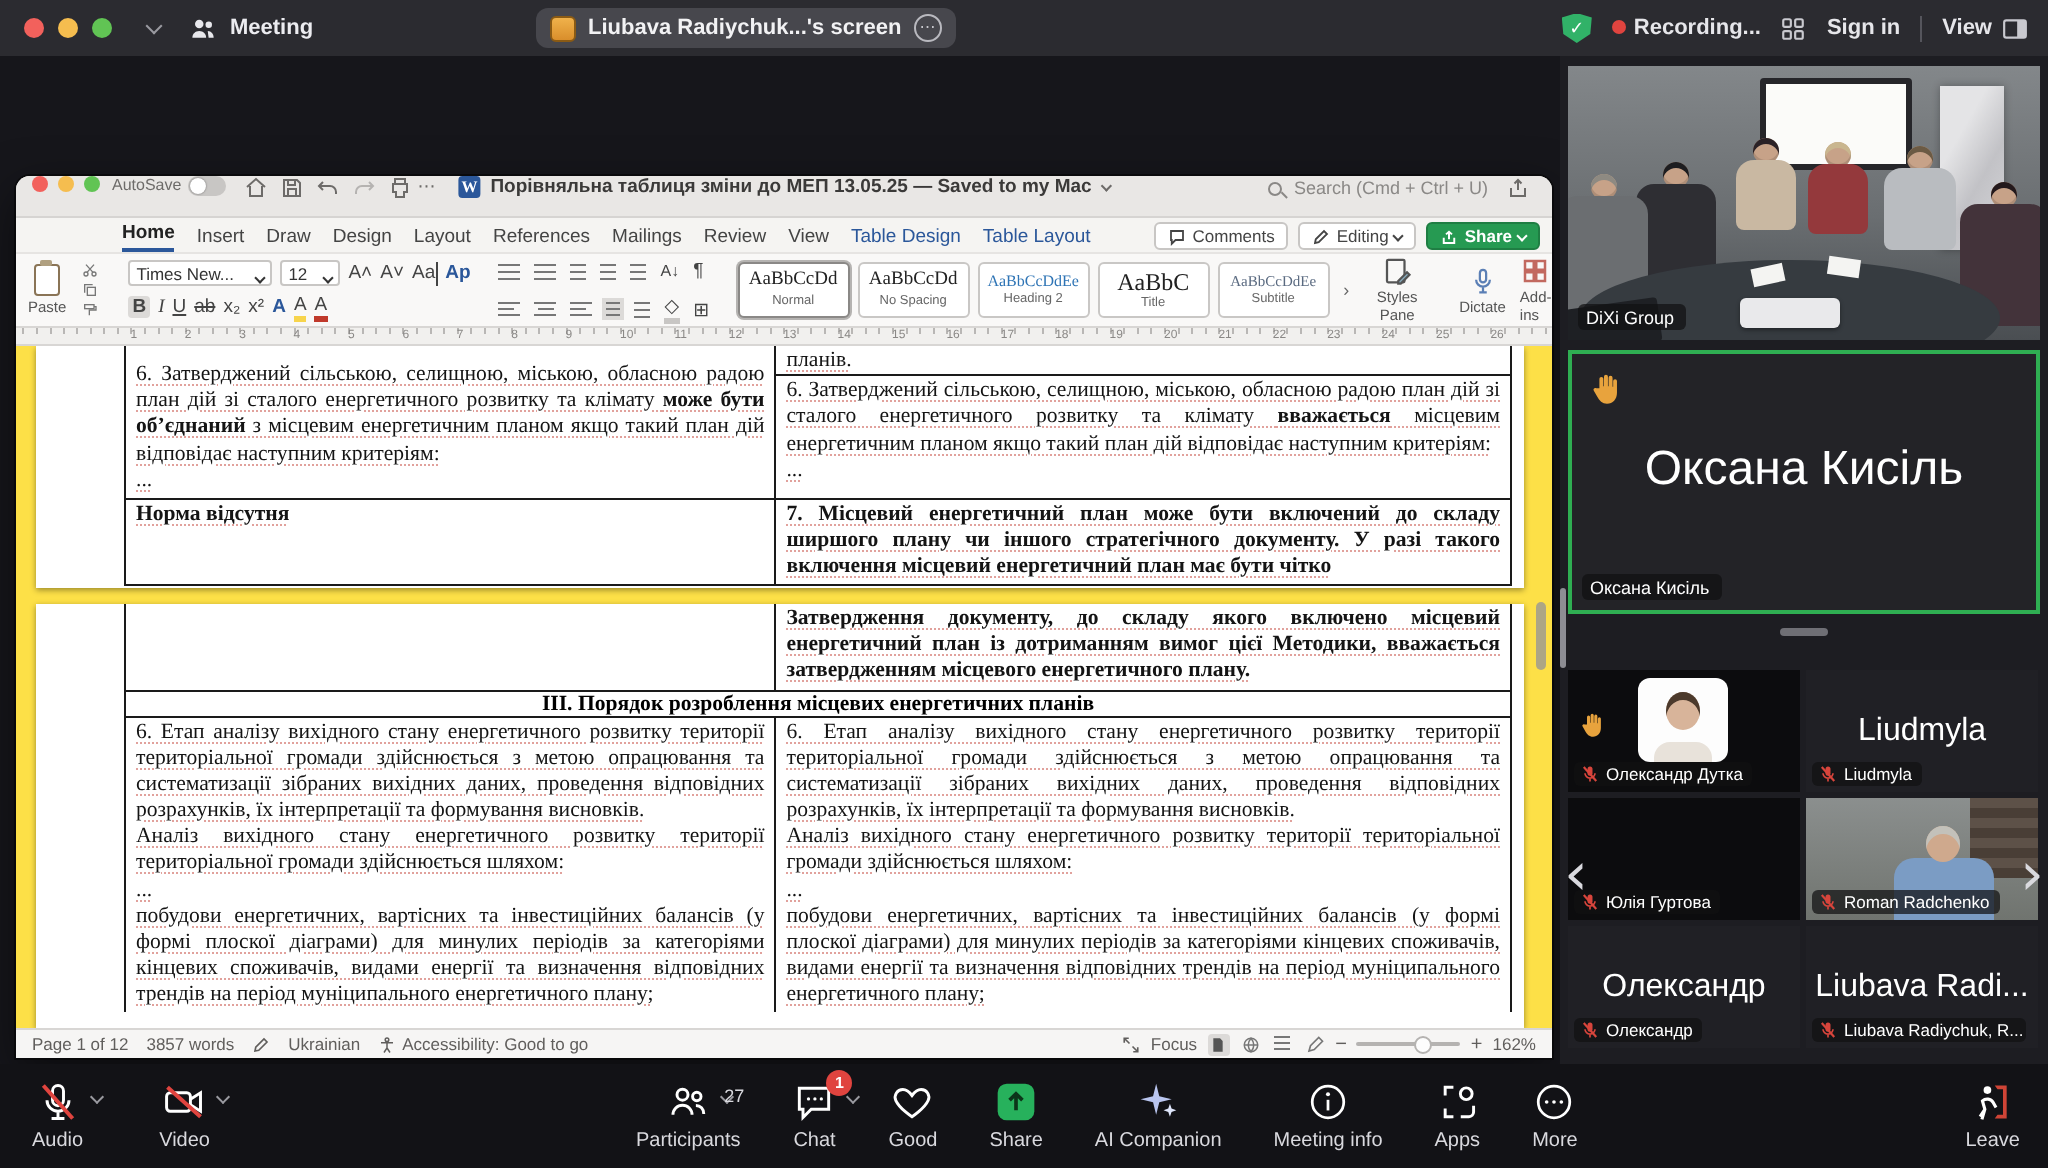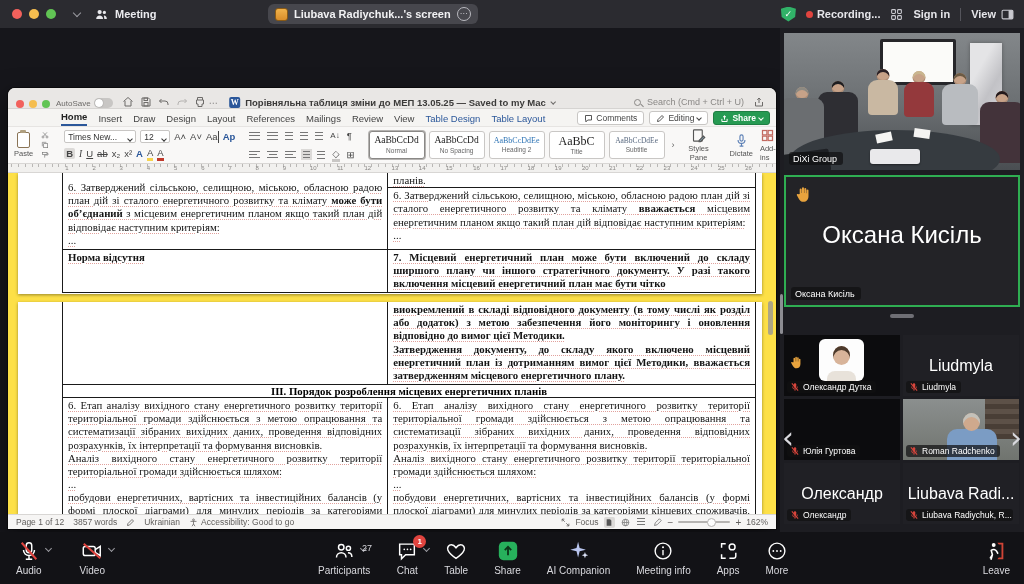--- a/index.html
+++ b/index.html
@@ -24,21 +24,21 @@
   .rec-dot{width:7px;height:7px;border-radius:50%;background:#e0443f;display:inline-block;margin-right:4px;}
   .tb-txt{color:#e6e6ea;font-size:11px;font-weight:bold;}
   .vdiv{width:1px;height:13px;background:#55555c;}
   .grid-ic,.view-ic{width:13px;height:13px;}
 
   
   #screen-bg{position:absolute;left:0;top:28px;width:780px;height:504px;background:#16161b;}
 
   
   #word{position:absolute;left:8px;top:88px;width:768px;height:441px;background:#f5f4f2;border-radius:7px 7px 0 0;overflow:hidden;box-shadow:0 0 0 1px rgba(0,0,0,.45),0 8px 24px rgba(0,0,0,.5);}
-  #wtitle{height:21px;background:#e9e7e5;border-bottom:1px solid #d6d4d2;display:flex;align-items:flex-end;padding:0 8px;position:relative;}
+  #wtitle{height:21px;background:#e9e7e5;border-bottom:1px solid #d6d4d2;display:flex;align-items:flex-start;padding:0 8px;position:relative;}
   #wtitle .traffic{padding:0 6px 0 0;gap:5px;}
   #wtitle .t-dot{width:8px;height:8px;}
   .wt-lab{font-size:8px;color:#6d6b69;margin-right:3px;}
   .toggle{width:19px;height:10px;border-radius:5px;background:#c8c6c4;position:relative;margin-right:6px;}
   .toggle::after{content:"";position:absolute;left:1px;top:1px;width:8px;height:8px;border-radius:50%;background:#fff;box-shadow:0 0 1px rgba(0,0,0,.5);}
   .wt-ic{width:12px;height:12px;color:#6d6b69;margin:0 3px;}
   #wtitle-center{position:absolute;left:50%;transform:translateX(-50%);display:flex;align-items:center;gap:5px;}
   .w-badge{width:11px;height:11px;background:#2b579a;border-radius:2px;color:#fff;font-size:8px;font-weight:bold;text-align:center;line-height:11px;font-family:"Liberation Serif",serif;}
   #doc-title{font-size:9.5px;color:#3b3a39;font-weight:bold;}
   #wtitle-right{position:absolute;right:8px;display:flex;align-items:center;gap:6px;color:#8a8886;font-size:9px;}
@@ -476,21 +476,20 @@
                   <div class="para"><span class="b">7. Місцевий енергетичний план може бути включений до складу ширшого плану чи іншого стратегічного документу. У разі такого включення місцевий енергетичний план має бути чітко</span></div>
                 </div>
               </div>
             </div>
           </div>
           <div class="page" style="height: 212px; margin-top: 8px;">
             <div class="tbl">
               <div class="trow">
                 <div class="tcell l"></div>
                 <div class="tcell r">
-                  <div class="para"><span class="b">виокремлений в складі відповідного документу (в тому числі як розділ або додаток) з метою забезпечення його моніторингу і оновлення відповідно до вимог цієї Методики.</span></div>
                   <div class="para"><span class="b">Затвердження документу, до складу якого включено місцевий енергетичний план із дотриманням вимог цієї Методики, вважається затвердженням місцевого енергетичного плану.</span></div>
                 </div>
               </div>
               <div class="hrow">ІІІ. Порядок розроблення місцевих енергетичних планів</div>
               <div class="trow nob">
                 <div class="tcell l">
                   <div class="para"><span>6. Етап аналізу вихідного стану енергетичного розвитку території територіальної громади здійснюється з метою опрацювання та систематизації зібраних вихідних даних, проведення відповідних розрахунків, їх інтерпретації та формування висновків.</span></div>
                   <div class="para"><span>Аналіз вихідного стану енергетичного розвитку території територіальної громади здійснюється шляхом:</span></div>
                   <div class="para"><span>...</span></div>
                   <div class="para"><span>побудови енергетичних, вартісних та інвестиційних балансів (у формі плоскої діаграми) для минулих періодів за категоріями кінцевих споживачів, видами енергії та визначення відповідних трендів на період муніципального енергетичного плану;</span></div>
@@ -705,21 +704,21 @@
               <circle cx="9" cy="10.3" r=".9" fill="#fff" stroke="none"></circle>
               <circle cx="12.5" cy="10.3" r=".9" fill="#fff" stroke="none"></circle>
               <circle cx="16" cy="10.3" r=".9" fill="#fff" stroke="none"></circle>
             </svg><span class="tchev"></span><span class="tbadge">1</span></span>
           <div>Chat</div>
         </div>
         <div class="titem">
           <span class="iconwrap"><svg viewBox="0 0 24 24" fill="none" stroke="#fff" stroke-width="1.6">
               <path d="M12 20S5.2 15.6 3.2 11.2C1.9 8.2 4 5.2 7 5.2c2 0 3.5 1.2 5 3.3 1.5-2.1 3-3.3 5-3.3 3 0 5.1 3 3.8 6C18.8 15.6 12 20 12 20z"></path>
             </svg></span>
-          <div>Table</div>
+          <div>Good</div>
         </div>
         <div class="titem">
           <span class="iconwrap"><svg viewBox="0 0 24 24">
               <rect x="2" y="2" width="20" height="20" rx="5" fill="#27b15c"></rect>
               <path d="M12 16.5V8M8.5 11L12 7.5l3.5 3.5" stroke="#0c3519" stroke-width="2" fill="none"></path>
             </svg></span>
           <div>Share</div>
         </div>
         <div class="titem">
           <span class="iconwrap"><svg viewBox="0 0 24 24">

